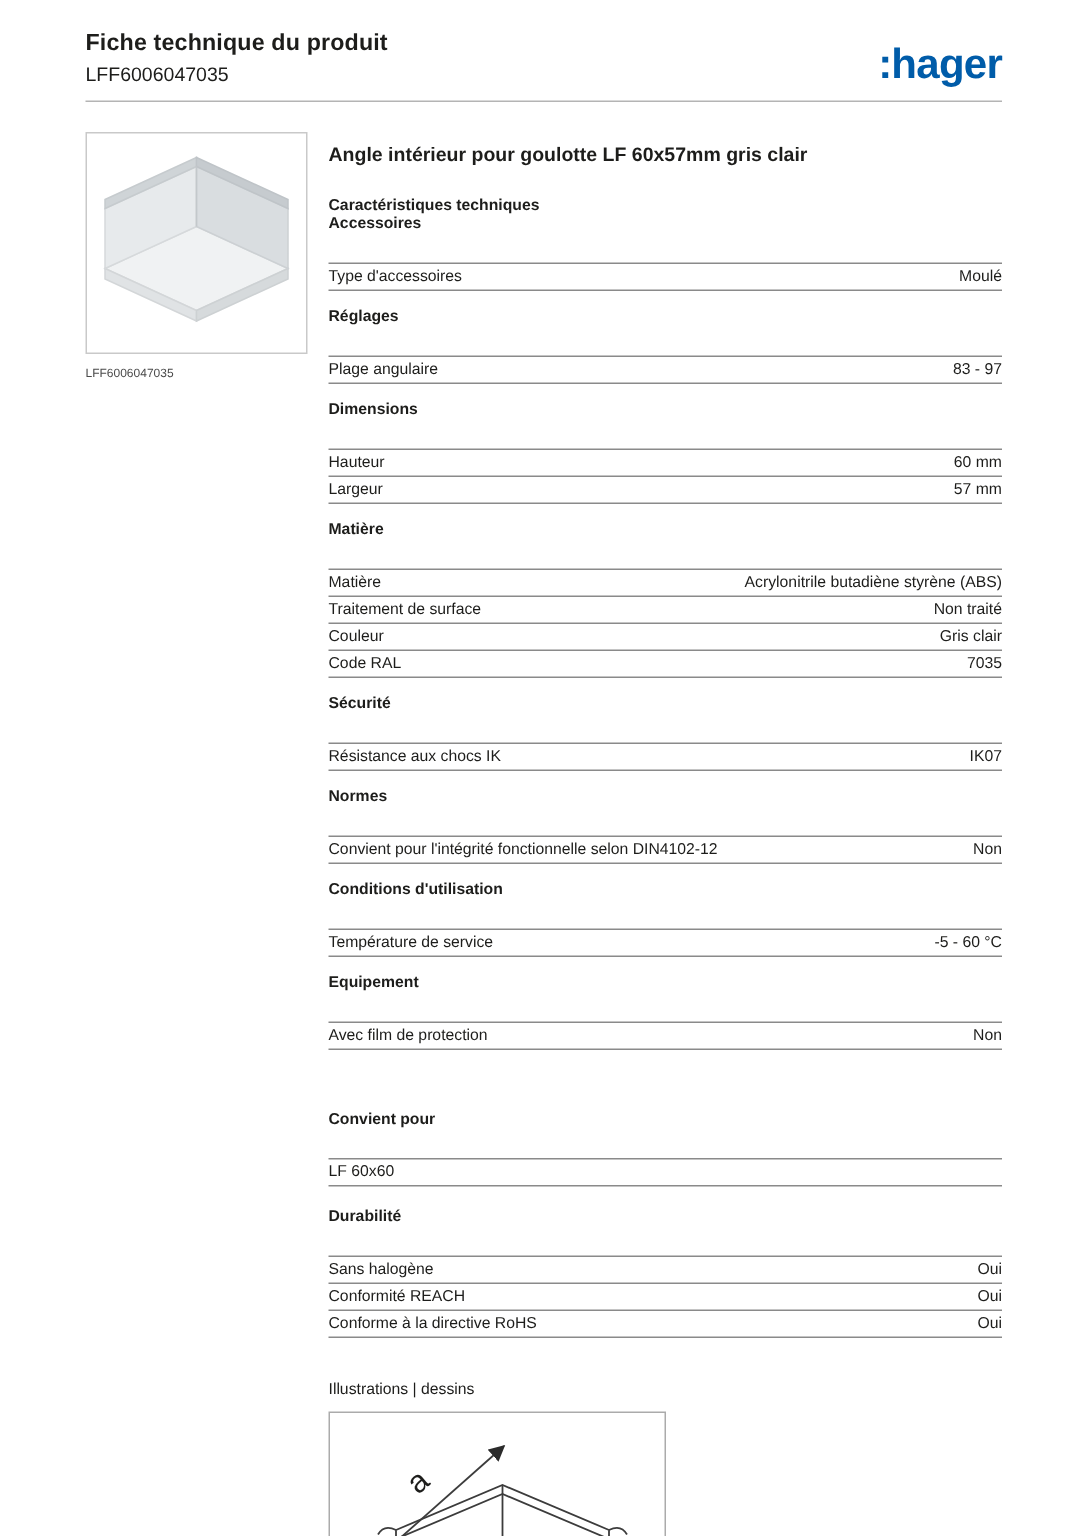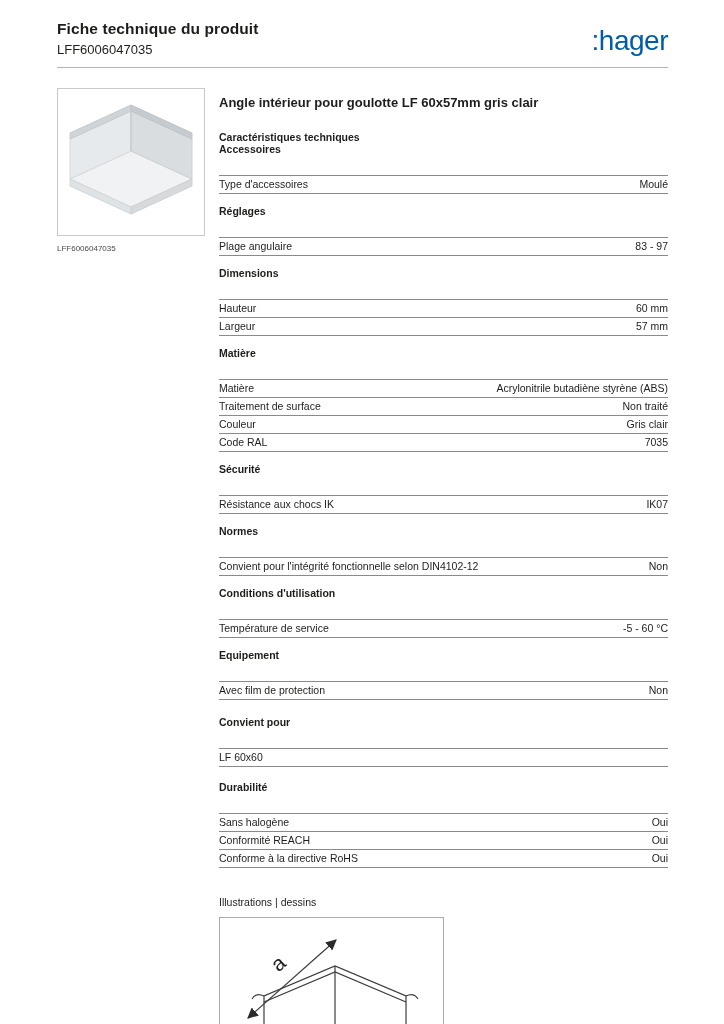--- a/index.html
+++ b/index.html
@@ -5,24 +5,24 @@
   * { margin:0; padding:0; box-sizing:border-box; }
   html,body { background:#ffffff; }
   body {
     width:724px; height:1024px; position:relative; overflow:hidden;
     font-family:"Liberation Sans", sans-serif; color:#1d1d1b;
   }
   .page { position:absolute; inset:0; background:#fff; }
 
   
   .hdr { position:absolute; left:57px; right:56px; top:20px;
-         display:flex; justify-content:space-between; align-items:center; }
+         display:flex; justify-content:space-between; align-items:flex-end; }
   .hdr-title { font-size:15.5px; font-weight:bold; letter-spacing:.1px; }
   .hdr-ref   { font-size:13px; margin-top:4px; }
-  .logo { color:#005ca9; font-size:28px; font-weight:normal; line-height:1;
+  .logo { color:#005ca9; font-size:28px; font-weight:bold; line-height:1;
           letter-spacing:-0.5px; margin-top:4px; }
   .hdr-rule { position:absolute; left:57px; right:56px; top:67px;
               border:none; border-top:1px solid #b4b4b4; }
 
   
   .left-col { position:absolute; left:57px; top:88px; width:148px; }
   .img-box { width:148px; height:148px; border:1px solid #c9c9c9; background:#fff; }
   .img-box svg { display:block; width:100%; height:100%; }
   .img-caption { margin-top:8px; font-size:8px; color:#4a4a4a; }
 
@@ -31,21 +31,21 @@
   .prod-title { font-size:13px; font-weight:bold; margin-bottom:21px; }
   .char-title { font-size:10.5px; font-weight:bold; margin-bottom:0; }
 
   .spec-section { margin-bottom:11px; }
   .sec-title { font-size:10.5px; font-weight:bold; padding-bottom:20px;
                border-bottom:1px solid #8a8a8a; }
   .spec-row { display:flex; justify-content:space-between; align-items:baseline;
               font-size:10.5px; padding:2px 0 3px; border-bottom:1px solid #8a8a8a; }
   .row-label { text-align:center; }
   .row-value { text-align:right; white-space:nowrap; padding-left:12px; }
-  .gap-lg { margin-top:16px; }
+  .gap-lg { margin-top:40px; }
   .gap-md { margin-top:14px; }
 
   .illus-title { margin-top:28px; font-size:10.5px; font-weight:normal; }
   .drawing-box { margin-top:9px; width:225px; height:230px; border:1px solid #ababab; }
   .drawing-box svg { display:block; width:100%; height:100%; }
 
   
   .ftr { position:absolute; left:57px; right:56px; bottom:16px;
          border-top:1px solid #b4b4b4; padding-top:9px;
          display:flex; justify-content:space-between; align-items:baseline; }

